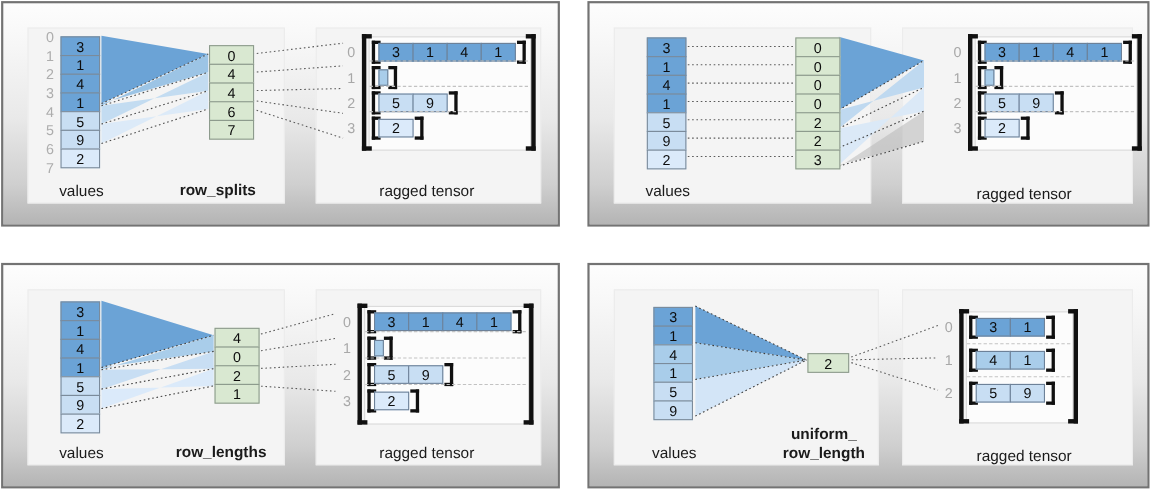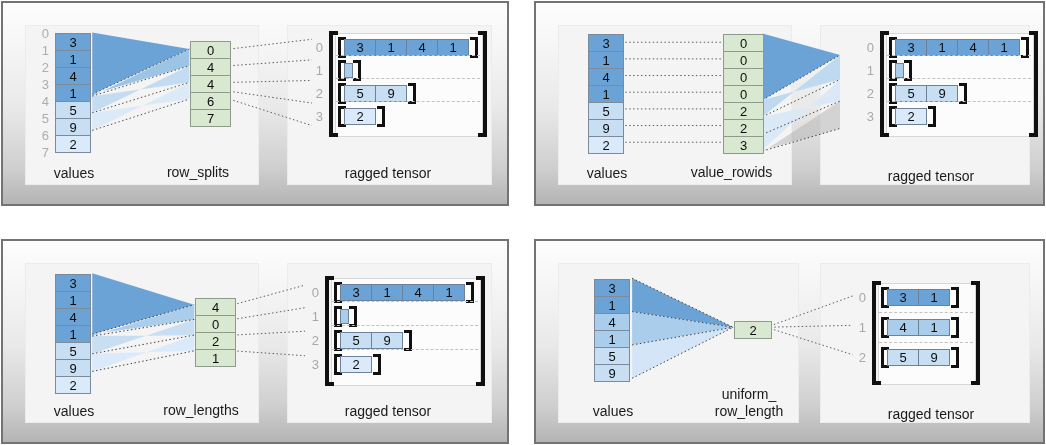--- a/index.html
+++ b/index.html
@@ -29,21 +29,21 @@
   .p2 .innerbox.right{left:284px; width:210px;}
   .p4 .innerbox.left{left:22px; width:241px;}
   .p4 .innerbox.right{left:284px; width:210px;}
 
   .caption{
     position:absolute;
     font-size:14px;color:#1a1a1a;
     text-align:center;white-space:nowrap;
     line-height:15px;
   }
-  .caption.bold{font-weight:normal;}
+  .caption.bold{font-weight:bold;}
 
   
   .col{position:absolute;}
   .cell{
     box-sizing:border-box;
     border:1px solid #7b8b9b;
     font-size:13px;
     color:#0d0d0d;
     text-align:center;
     line-height:1;
@@ -236,21 +236,20 @@
         <div class="vcell" style="position: absolute; left: 41px; top: 54px; width: 32px; height: 17px; background: rgb(200, 222, 243);">5</div>
         <div class="vcell" style="position: absolute; left: 72px; top: 54px; width: 32px; height: 17px; background: rgb(200, 222, 243);">9</div>
         <div class="dashline" style="left: 33px; top: 70px; width: 144px;"></div>
         <div class="rtlabel" style="left: 6px; top: 78.5px;">3</div>
         <div class="brk" style="left: 35px; top: 75px; width: 8px; height: 21px; box-sizing: border-box; border-top: 3px solid rgb(16, 16, 16); border-bottom: 3px solid rgb(16, 16, 16); border-left: 3px solid rgb(16, 16, 16);"></div>
         <div class="brk" style="left: 74px; top: 75px; width: 8px; height: 21px; box-sizing: border-box; border-top: 3px solid rgb(16, 16, 16); border-bottom: 3px solid rgb(16, 16, 16); border-right: 3px solid rgb(16, 16, 16);"></div>
         <div class="vcell" style="position: absolute; left: 41px; top: 77px; width: 32px; height: 17px; background: rgb(219, 234, 250);">2</div>
       </div>
 
     <div class="caption" style="left:36px;top:163px;width:70px;">values</div>
-    <div class="caption bold" style="left:133px;top:162px;width:125px;">value_rowids</div>
     <div class="caption" style="left:330px;top:166px;width:130px;">ragged tensor</div>
   </div>
 
   <div class="panel p3">
     <div class="innerbox left"></div>
     <div class="innerbox right"></div>
 
     <svg class="overlay" viewBox="0 0 508 205">
       <polygon points="88,33 88,95 192,65" fill="#6ba3d6"></polygon>
       <polygon points="88,95 88,97 192,65 192,80" fill="#a9cdea"></polygon>

